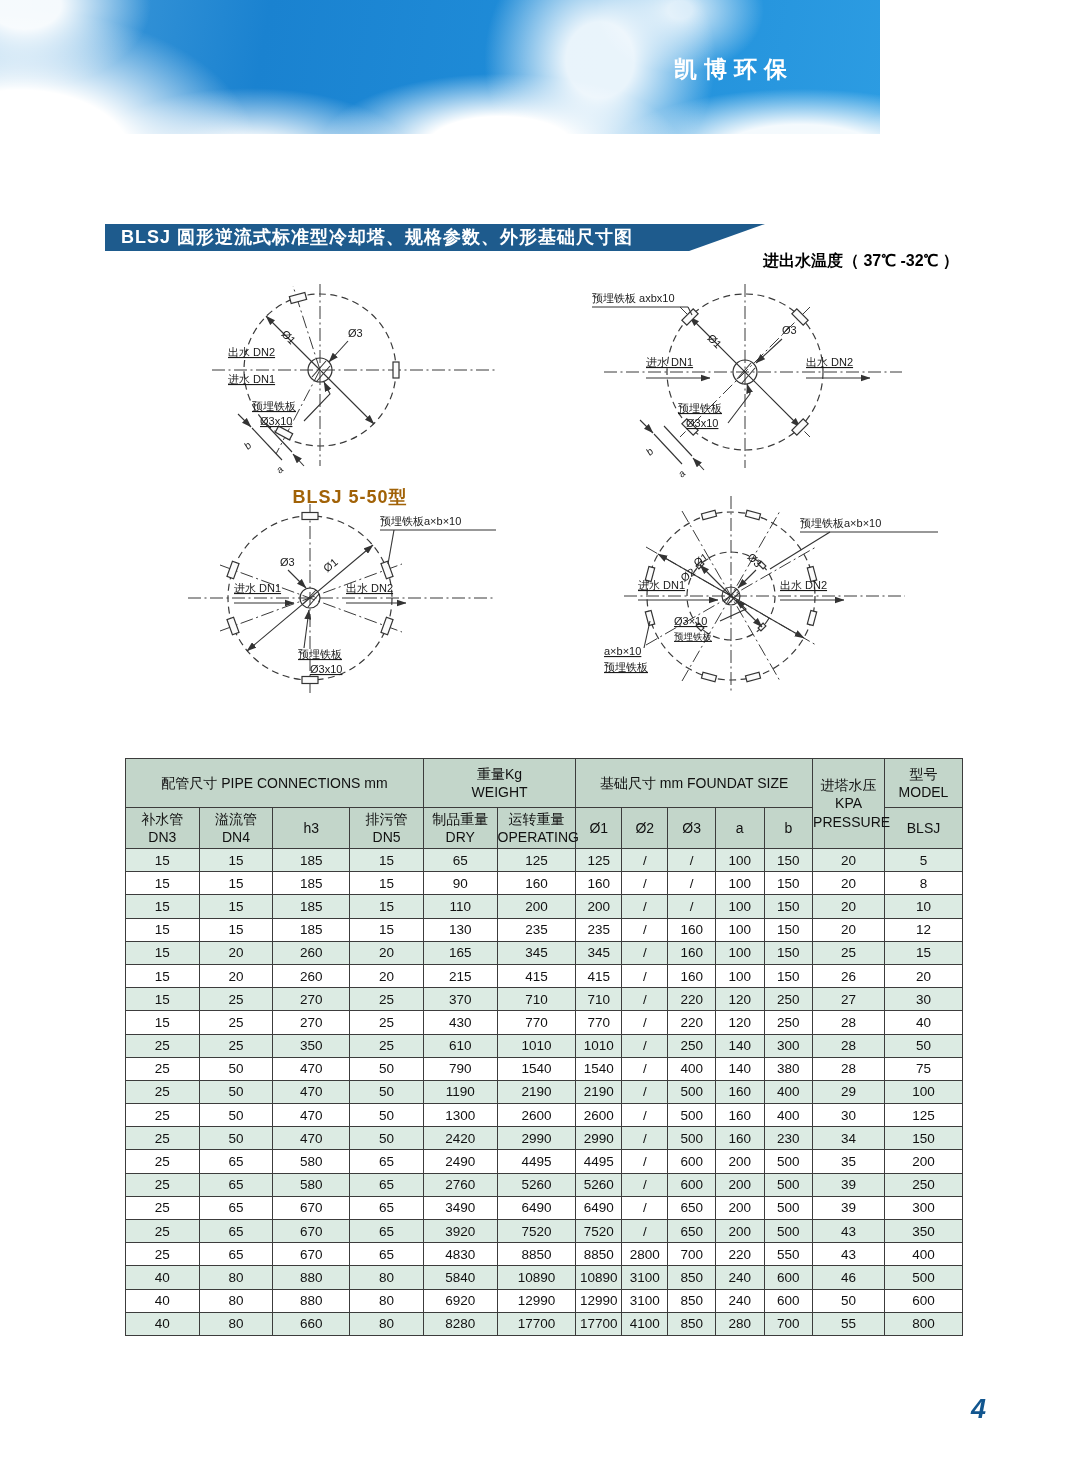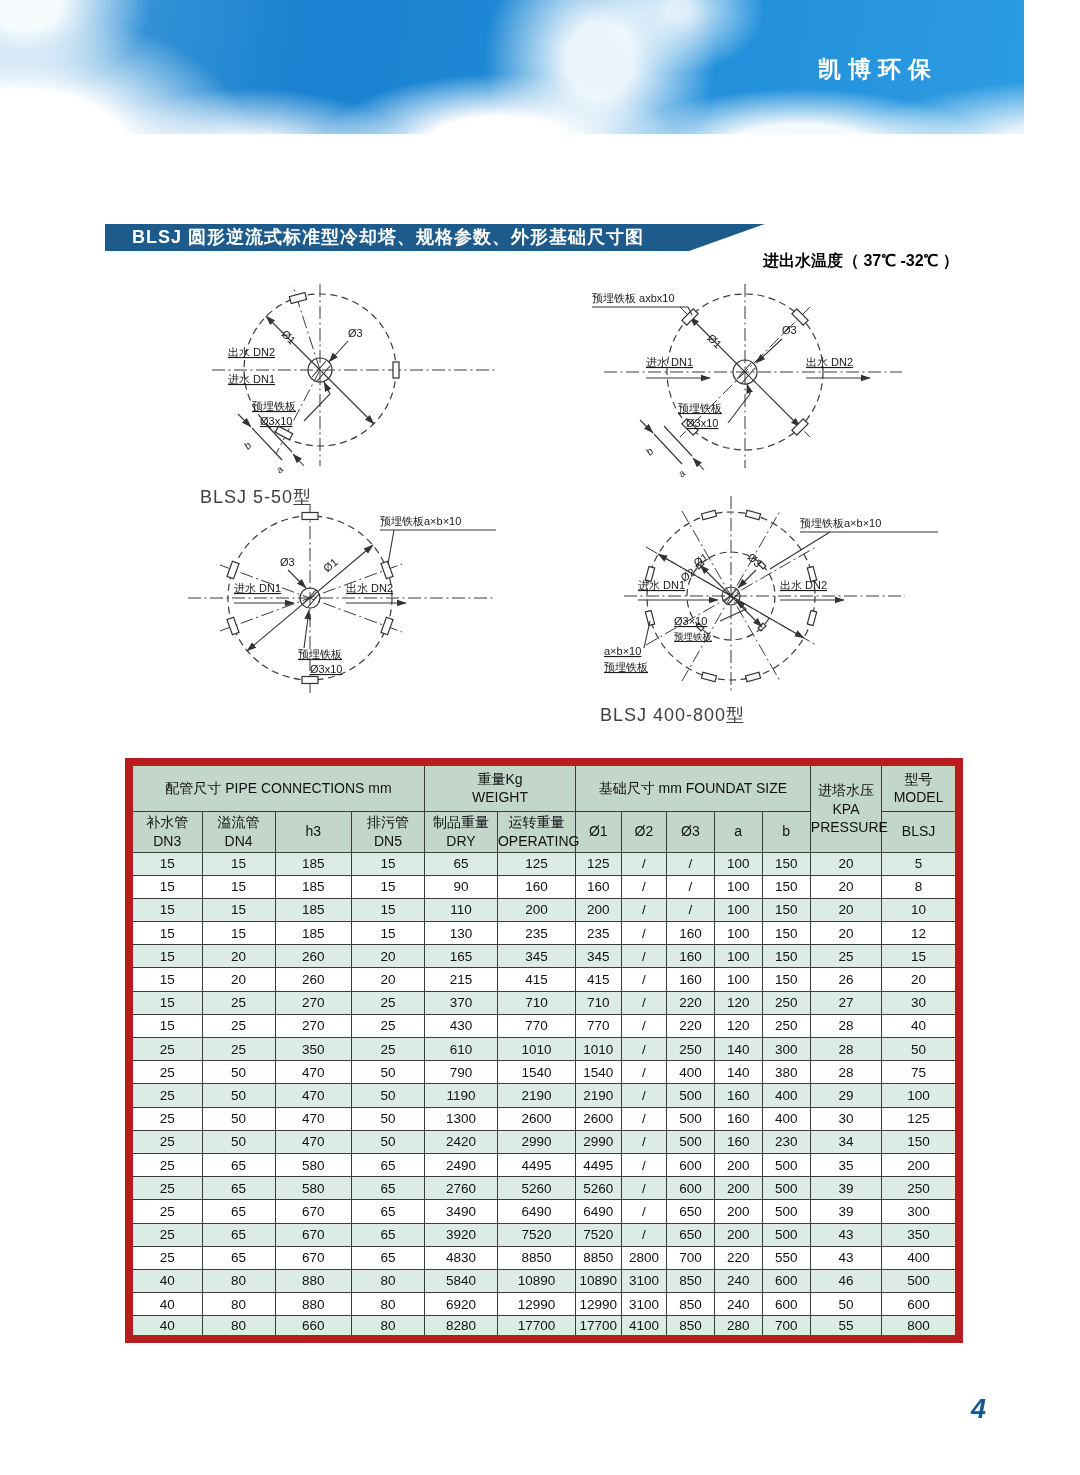--- a/index.html
+++ b/index.html
@@ -1,65 +1,65 @@
 <!DOCTYPE html>
 <html><head>
 <meta charset="utf-8">
 <style>
   * { margin:0; padding:0; box-sizing:border-box; }
   body { background:#888; }
   .page { position:relative; width:1080px; height:1475px; background:#fff;
           font-family:"Liberation Sans", sans-serif; margin:0 auto; overflow:hidden; }
 
   
-  .sky { position:absolute; left:0; top:0; width:1024px; height:134px;
+  .sky { position:absolute; left:0; top:0; width:880px; height:134px;
     background:
       radial-gradient(ellipse 180px 120px at 25px 5px,  rgba(255,255,255,.95) 20%, rgba(255,255,255,0) 70%),
       radial-gradient(ellipse 320px 200px at 20px 160px, #ffffff 35%, rgba(255,255,255,0) 75%),
       radial-gradient(ellipse 230px 100px at 250px 160px, rgba(255,255,255,.9) 25%, rgba(255,255,255,0) 72%),
       radial-gradient(ellipse 170px 190px at 600px 60px, rgba(255,255,255,.9) 20%, rgba(255,255,255,0) 68%),
       radial-gradient(ellipse 120px 90px at 680px 10px, rgba(255,255,255,.8) 10%, rgba(255,255,255,0) 70%),
       radial-gradient(ellipse 240px 95px at 500px 145px, #ffffff 30%, rgba(255,255,255,0) 75%),
       radial-gradient(ellipse 260px 85px at 800px 150px, rgba(255,255,255,.95) 30%, rgba(255,255,255,0) 72%),
       radial-gradient(ellipse 320px 100px at 1070px 150px, rgba(255,255,255,.9) 25%, rgba(255,255,255,0) 70%),
       linear-gradient(100deg, #4aa0dc 0%, #1a82d0 30%, #1f8cd8 60%, #2c9ce2 100%);
   }
   .brand { position:absolute; top:54px; right:86px; color:#fff; font-weight:bold;
            font-size:23px; letter-spacing:7px; }
 
   
   .titlebar { position:absolute; left:105px; top:224px; width:660px; height:27px;
     background:#1e5b8d; clip-path:polygon(0 0,100% 0,88.5% 100%,0 100%);
     color:#fff; font-weight:bold; font-size:18px; line-height:27px;
-    padding-left:27px; letter-spacing:1px; }
+    padding-left:16px; letter-spacing:1px; }
   .temp { position:absolute; left:763px; top:251px; font-size:16px; font-weight:bold; color:#000; }
 
   
   .fig { position:absolute; }
   .fig svg { display:block; }
-  .fig figcaption { font-size:18px; color:#404040; letter-spacing:1px; margin-top:3px; }
+  .fig figcaption { text-align:center; font-size:18px; color:#a16207; letter-spacing:1px; margin-top:3px;font-weight:bold; }
   .f1 { left:200px; top:282px; width:300px; }
   .f2 { left:590px; top:282px; width:320px; }
   .f3 { left:180px; top:498px; width:320px; }
   .f4 { left:600px; top:493px; width:340px; }
 
   .dd { stroke:#3a3a3a; stroke-width:1; stroke-dasharray:13 3.5 2 3.5; fill:none; }
   .dc { stroke:#3a3a3a; stroke-width:1.2; stroke-dasharray:7 4.5; fill:none; }
   .sl { stroke:#333; stroke-width:1.1; fill:none; }
   .plate { fill:#fbfbfb; stroke:#333; stroke-width:1.2; }
   .hub { fill:none; stroke:#333; stroke-width:1.2; }
   svg text { font-family:"Liberation Sans", sans-serif; font-size:11px; fill:#1a1a1a; }
   svg text.small { font-size:9.5px; }
   svg text.dim { font-style:italic; font-size:10px; }
   svg text.u { text-decoration:underline; }
   svg text.mid { text-anchor:middle; }
 
   
   table.spec { position:absolute; left:125px; top:758px; width:838px;
-    border-collapse:collapse; table-layout:fixed; border:8px solid #b91c1c; }
+    border-collapse:collapse; table-layout:fixed; border:1px solid #b91c1c; }
   .spec th, .spec td { border:1.6px solid #3c3c3c; text-align:center; vertical-align:middle;
     font-size:13.5px; color:#111; padding:0; }
   .spec th { background:#c3d6ca; font-weight:normal; font-size:14px; line-height:1.3;
     white-space:pre-line; }
   .spec tr.h1 th { height:49px; }
   .spec tr.h2 th { height:41px; }
   .spec td { height:23.2px; }
   .spec tr.g td { background:#dcebe3; }
 
   .pagenum { position:absolute; right:94px; top:1394px; color:#12568f;
@@ -255,21 +255,20 @@
       <text class="u" x="74" y="132">Ø3×10</text>
       <text class="u small" x="74" y="147">预埋铁板</text>
       <polyline class="sl" points="120,128 146,116 136,107" marker-end="url(#arr)"></polyline>
       <text class="u" x="4" y="162">a×b×10</text>
       <text class="u" x="4" y="178">预埋铁板</text>
       <line class="sl" x1="44" y1="155" x2="50" y2="128"></line>
       <text x="200" y="34">预埋铁板a×b×10</text>
       <line class="sl" x1="200" y1="39" x2="338" y2="39"></line>
       <line class="sl" x1="230" y1="39" x2="170" y2="76"></line>
     </svg>
-    <figcaption>BLSJ 400-800型</figcaption>
   </figure>
 
   <table class="spec">
     <colgroup>
       <col style="width:8.8%">
         <col style="width:8.8%">
         <col style="width:9.2%">
         <col style="width:8.8%">
       <col style="width:8.8%">
         <col style="width:9.4%">

